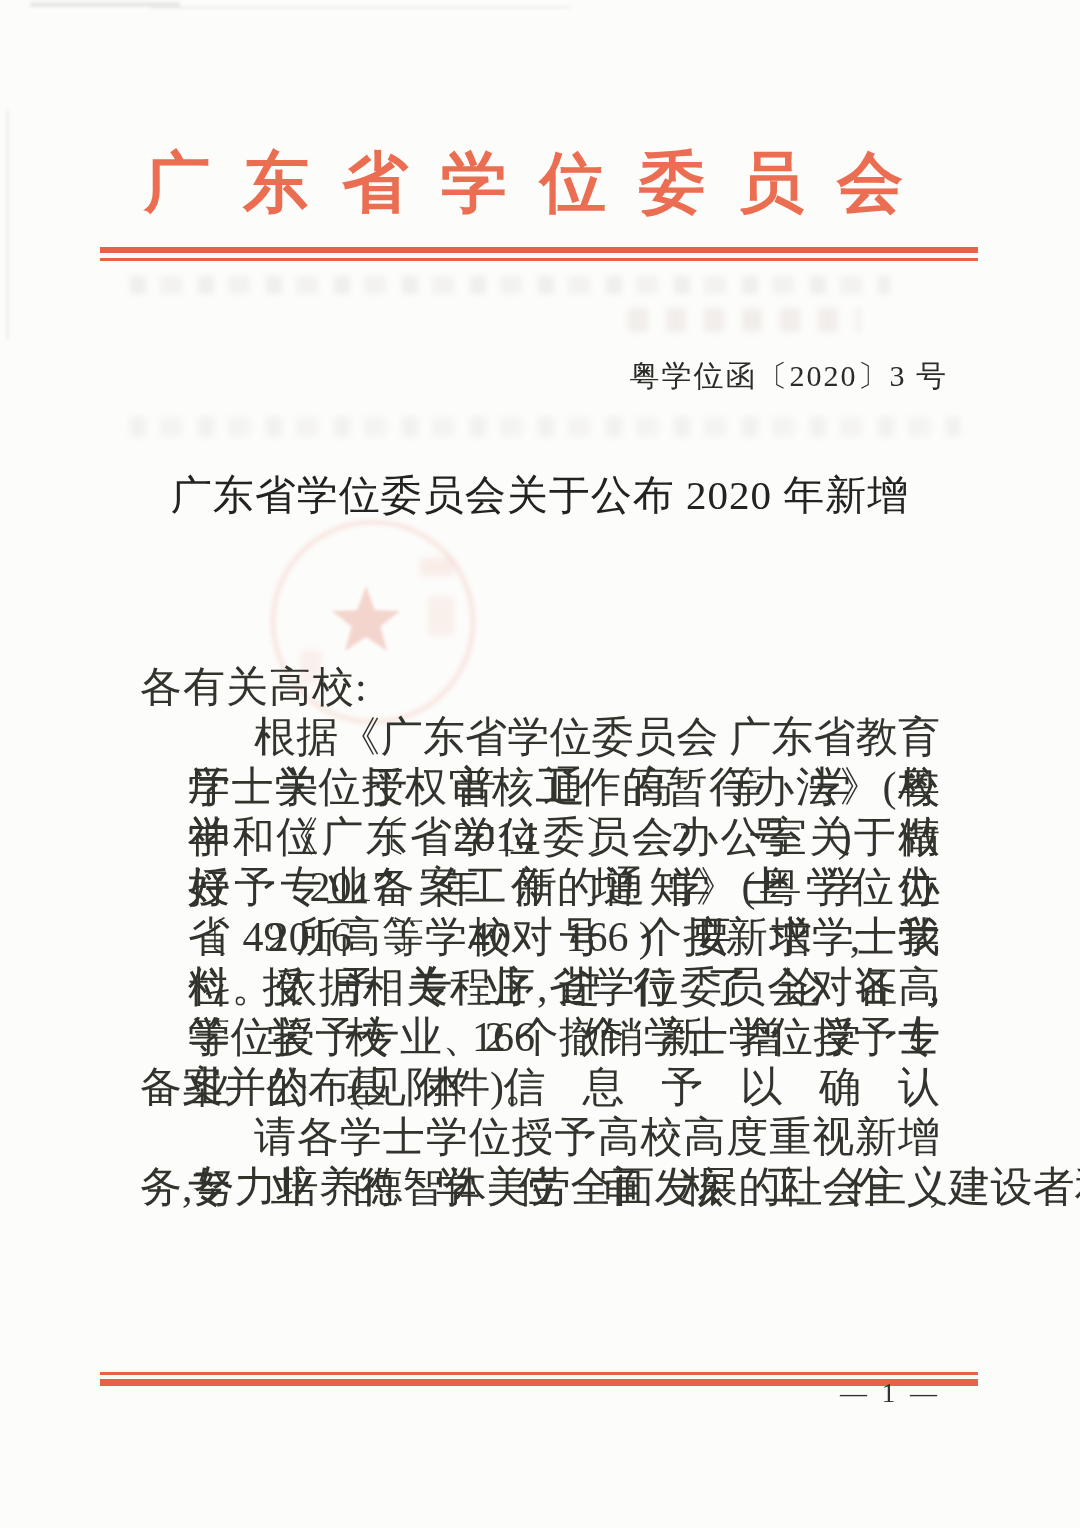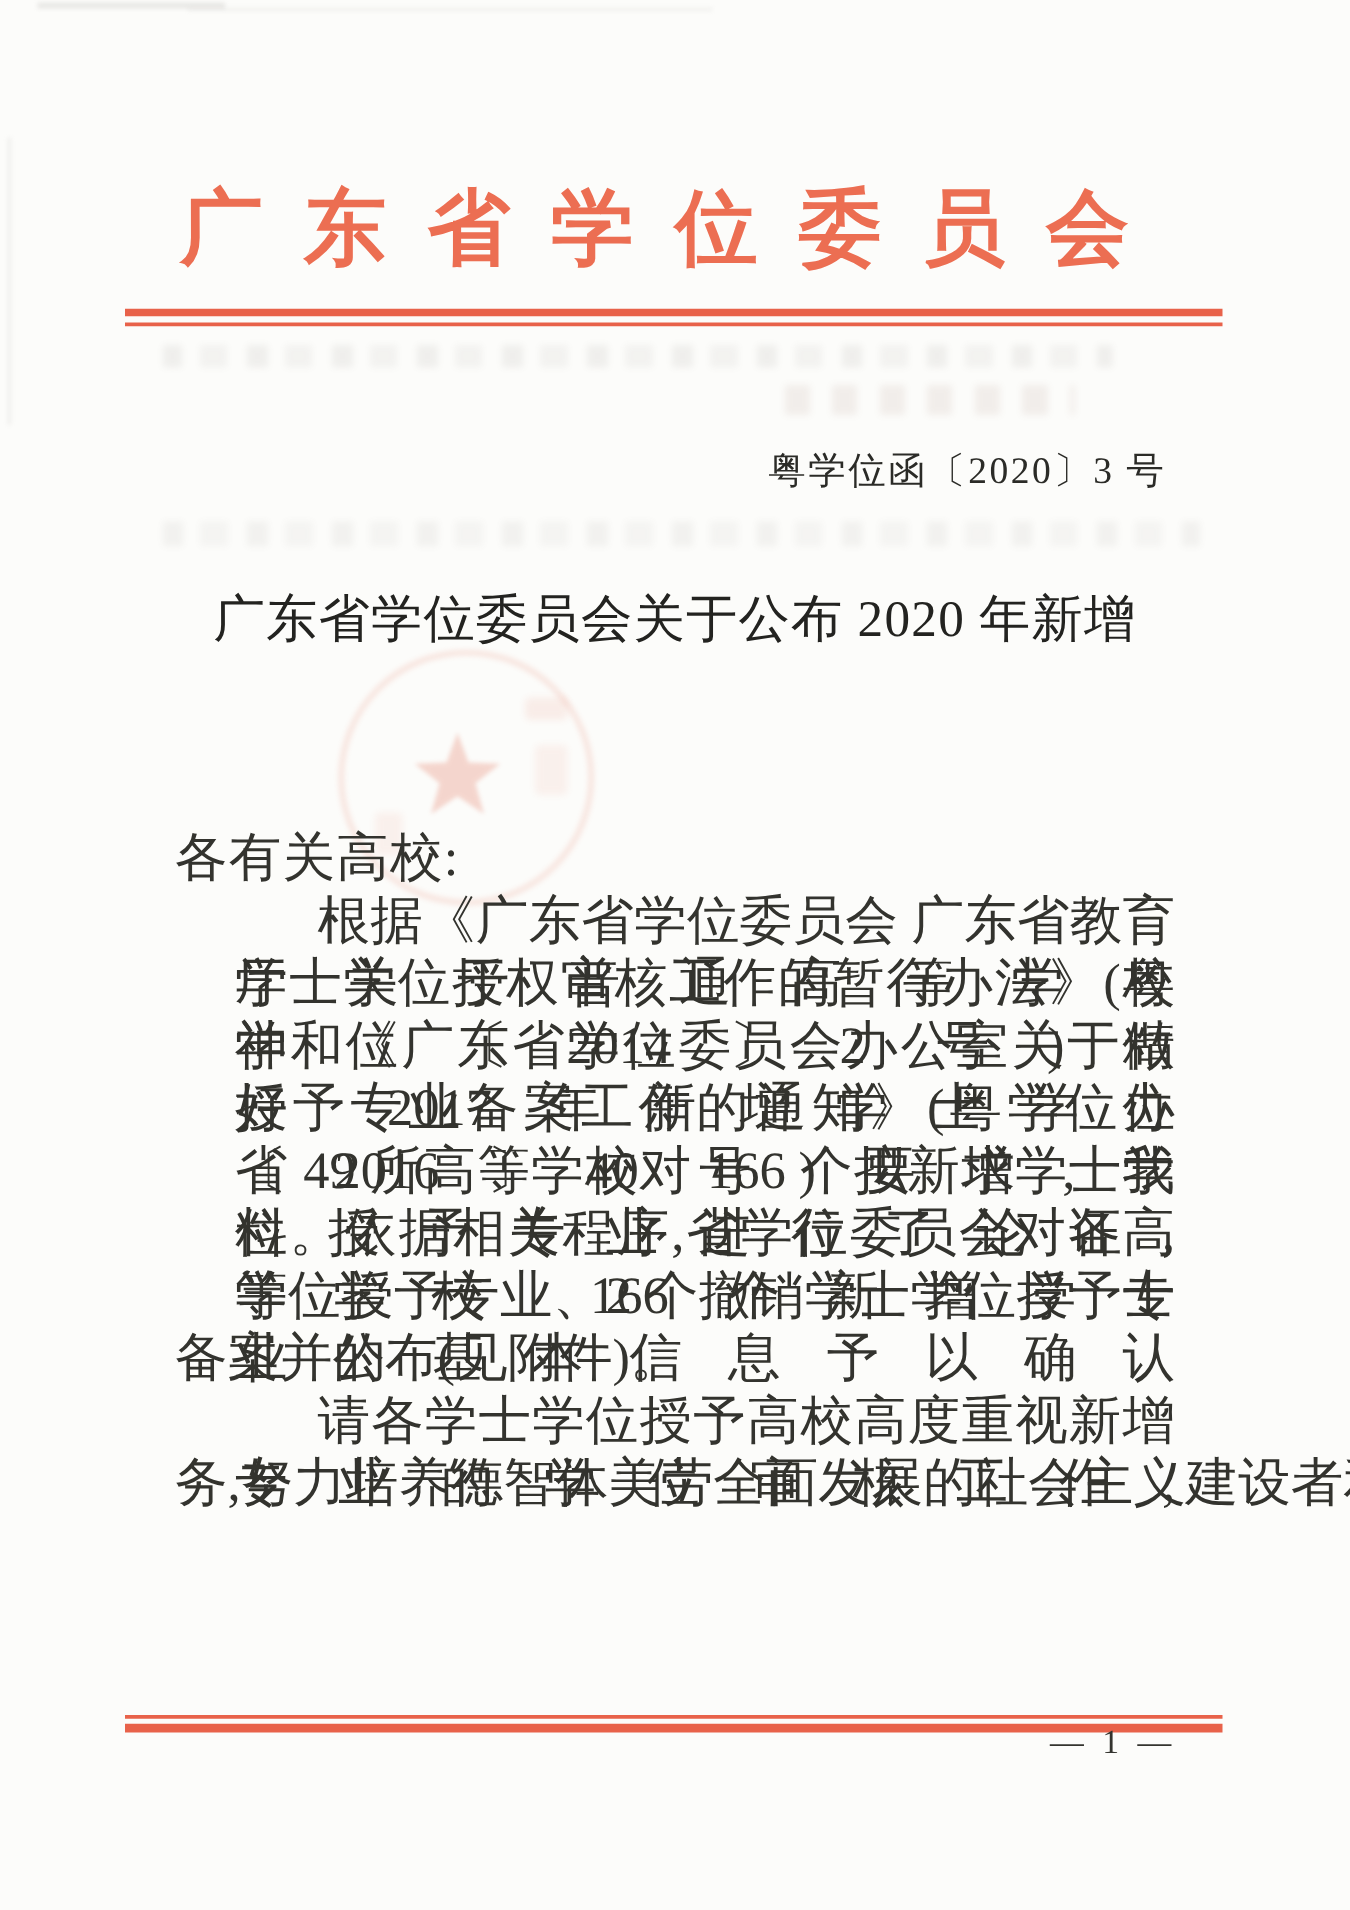--- a/index.html
+++ b/index.html
@@ -62,21 +62,21 @@
   }
   .rule-top-thick   { top: 247px; height: 6px; }
   .rule-top-thin    { top: 258px; height: 3px; }
   .rule-bottom-thin { top: 1372px; height: 3px; }
   .rule-bottom-thick{ top: 1379px; height: 7px; }
 
   
   .ref-number {
     position: absolute;
     top: 356px;
-    right: 147px;
+    right: 132px;
     font-size: 30px;
     letter-spacing: 2px;
     color: #2b2b27;
     white-space: nowrap;
   }
 
   
   .seal {
     position: absolute;
     left: 252px;

